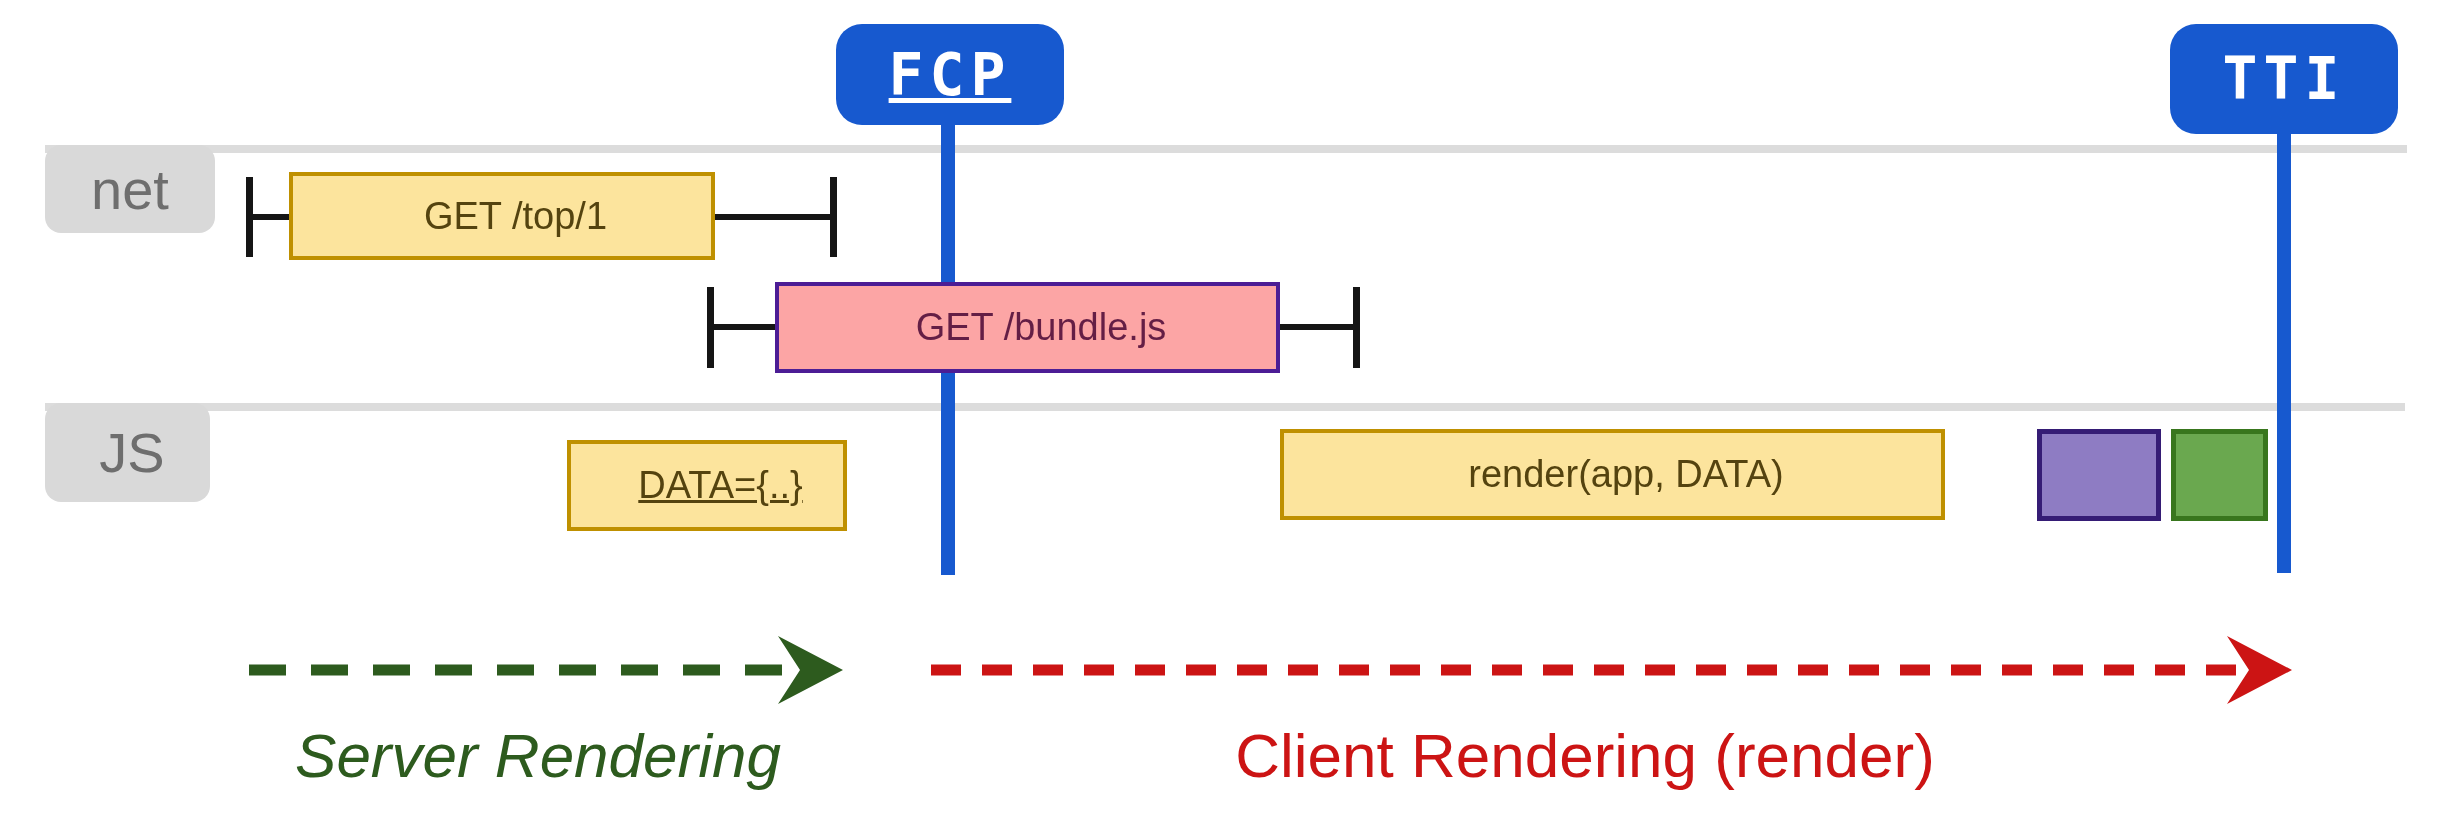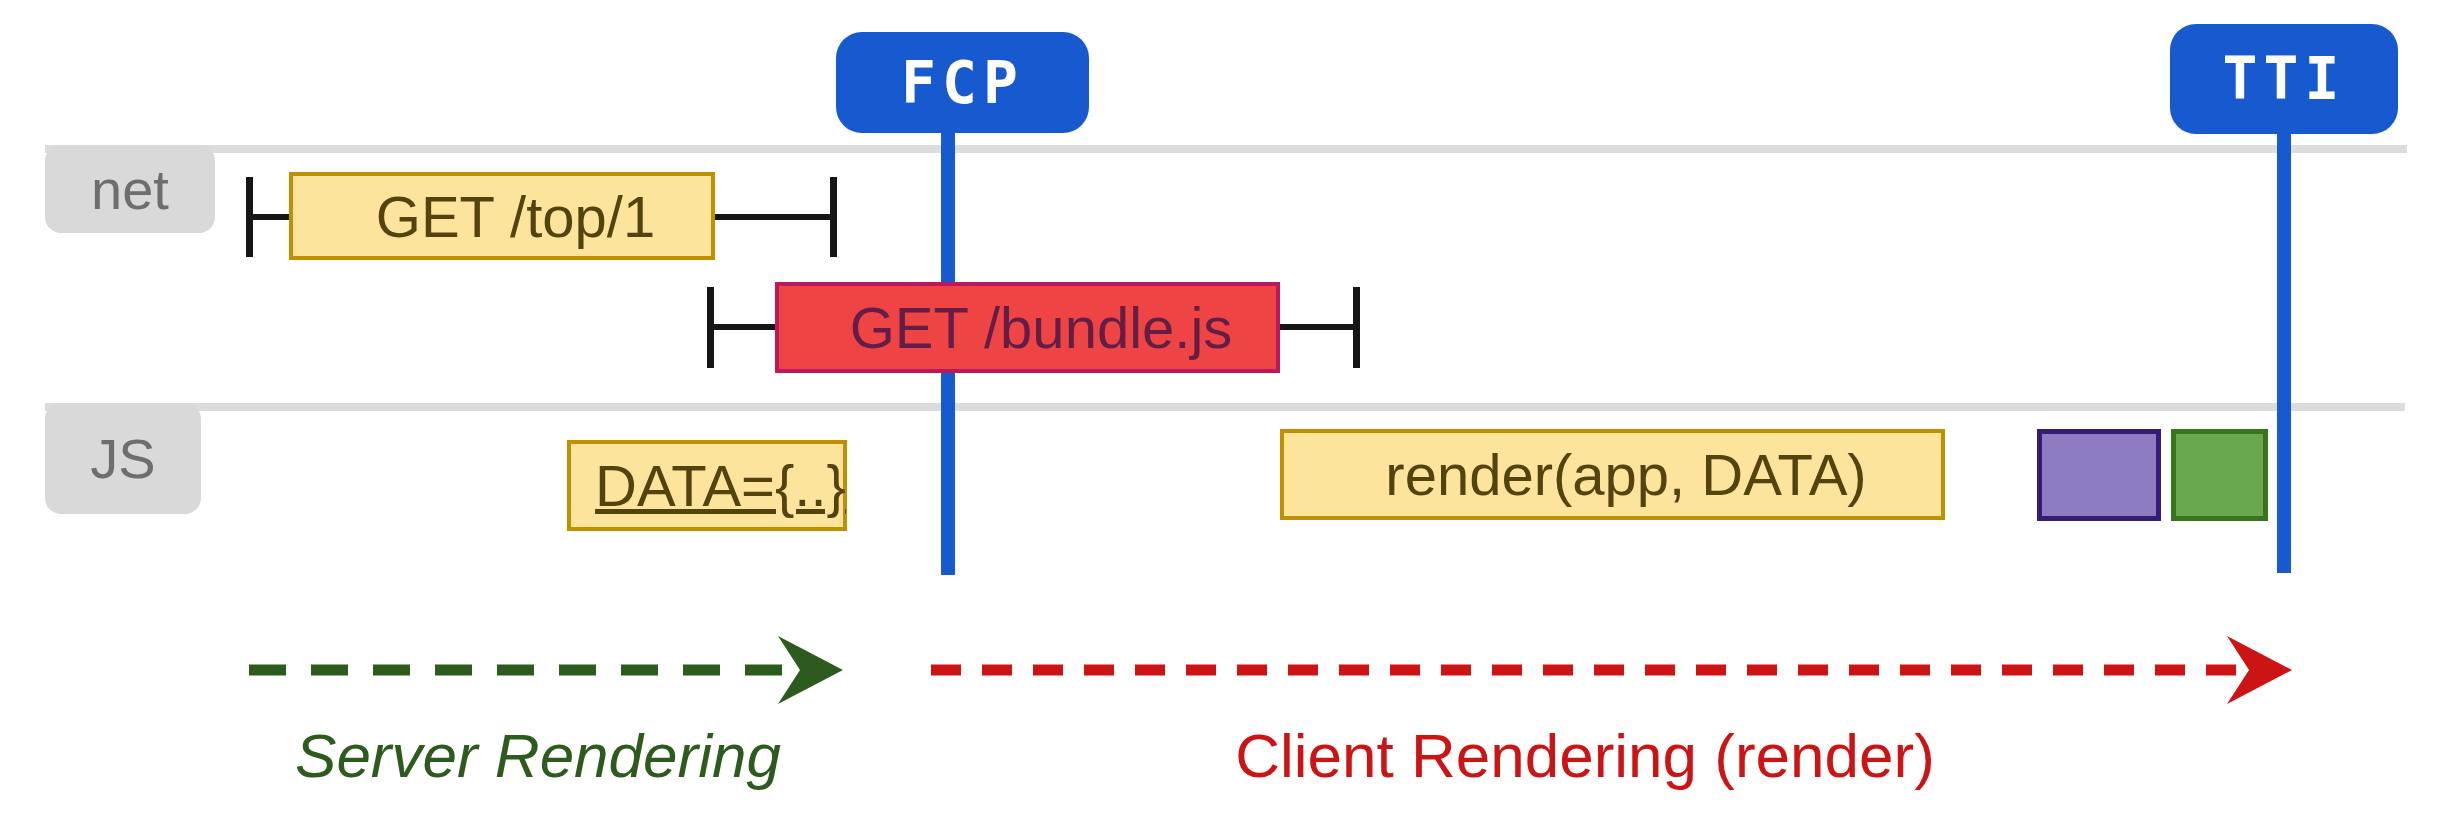--- a/index.html
+++ b/index.html
@@ -15,30 +15,30 @@
   #net-line { left: 45px; top: 145px; width: 2362px; }
   #js-line  { left: 45px; top: 403px; width: 2360px; }
 
   
   .track-label {
     position: absolute; background: #d9d9d9; color: #6e6e6e;
     font-size: 56px; display: flex; align-items: center; justify-content: center;
     border-radius: 16px; z-index: 2;
   }
   #net-label { left: 45px; top: 145px; width: 170px; height: 88px; }
-  #js-label  { left: 45px; top: 403px; width: 156px; height: 111px; }
+  #js-label  { left: 45px; top: 403px; width: 156px; height: 99px; padding-left: 9px; }
 
   
   .marker-badge {
     position: absolute; background: #1759cf; border-radius: 26px;
     color: #ffffff; font-family: "DejaVu Sans Mono", monospace;
     font-weight: bold; font-size: 58px; letter-spacing: 6px;
     display: flex; align-items: center; justify-content: center; z-index: 4;
   }
-  #fcp-badge { left: 836px; top: 32px; width: 253px; height: 101px; }
+  #fcp-badge { left: 836px; top: 24px; width: 228px; height: 101px; text-decoration: underline; }
   #tti-badge { left: 2170px; top: 24px; width: 228px; height: 110px; }
   .marker-line { position: absolute; width: 14px; background: #1759cf; z-index: 1; }
   #fcp-line { left: 941px; top: 120px; height: 455px; }
   #tti-line { left: 2277px; top: 120px; height: 453px; }
 
   
   .tick { position: absolute; width: 7px; background: #151515; z-index: 1; }
   .whisker { position: absolute; height: 6px; background: #151515; z-index: 1; }
   #top-tick-left     { left: 246px; top: 177px; height: 80px; }
   #top-whisker-left  { left: 253px; top: 214px; width: 36px; }
@@ -46,24 +46,24 @@
   #top-tick-right    { left: 830px; top: 177px; height: 80px; }
   #bundle-tick-left     { left: 707px;  top: 287px; height: 81px; }
   #bundle-whisker-left  { left: 714px;  top: 324px; width: 61px; }
   #bundle-whisker-right { left: 1280px; top: 324px; width: 75px; }
   #bundle-tick-right    { left: 1353px; top: 287px; height: 81px; }
 
   
   .event-box {
     position: absolute; box-sizing: border-box;
     display: flex; align-items: center; justify-content: center;
-    font-size: 58px; z-index: 3; white-space: nowrap; padding-left: 27px;
+    font-size: 38px; z-index: 3; white-space: nowrap; padding-left: 27px;
   }
   .yellow { background: #fce49d; border: 4px solid #bf9000; color: #54430f; }
-  .pink   { background: #ef4444; border: 4px solid #be185d; color: #641e45; }
+  .pink   { background: #fca5a5; border: 4px solid #4c1d95; color: #641e45; }
   #get-top-box    { left: 289px;  top: 172px; width: 426px; height: 88px; }
   #get-bundle-box { left: 775px;  top: 282px; width: 505px; height: 91px; }
   #data-box       { left: 567px;  top: 440px; width: 280px; height: 91px; text-decoration: underline; }
   #render-box     { left: 1280px; top: 429px; width: 665px; height: 91px; }
   #purple-task-box { left: 2037px; top: 429px; width: 124px; height: 92px;
                      background: #8e7cc3; border: 5px solid #351c75; }
   #green-task-box  { left: 2171px; top: 429px; width: 97px; height: 92px;
                      background: #6aa84f; border: 5px solid #38761d; }
 
   

